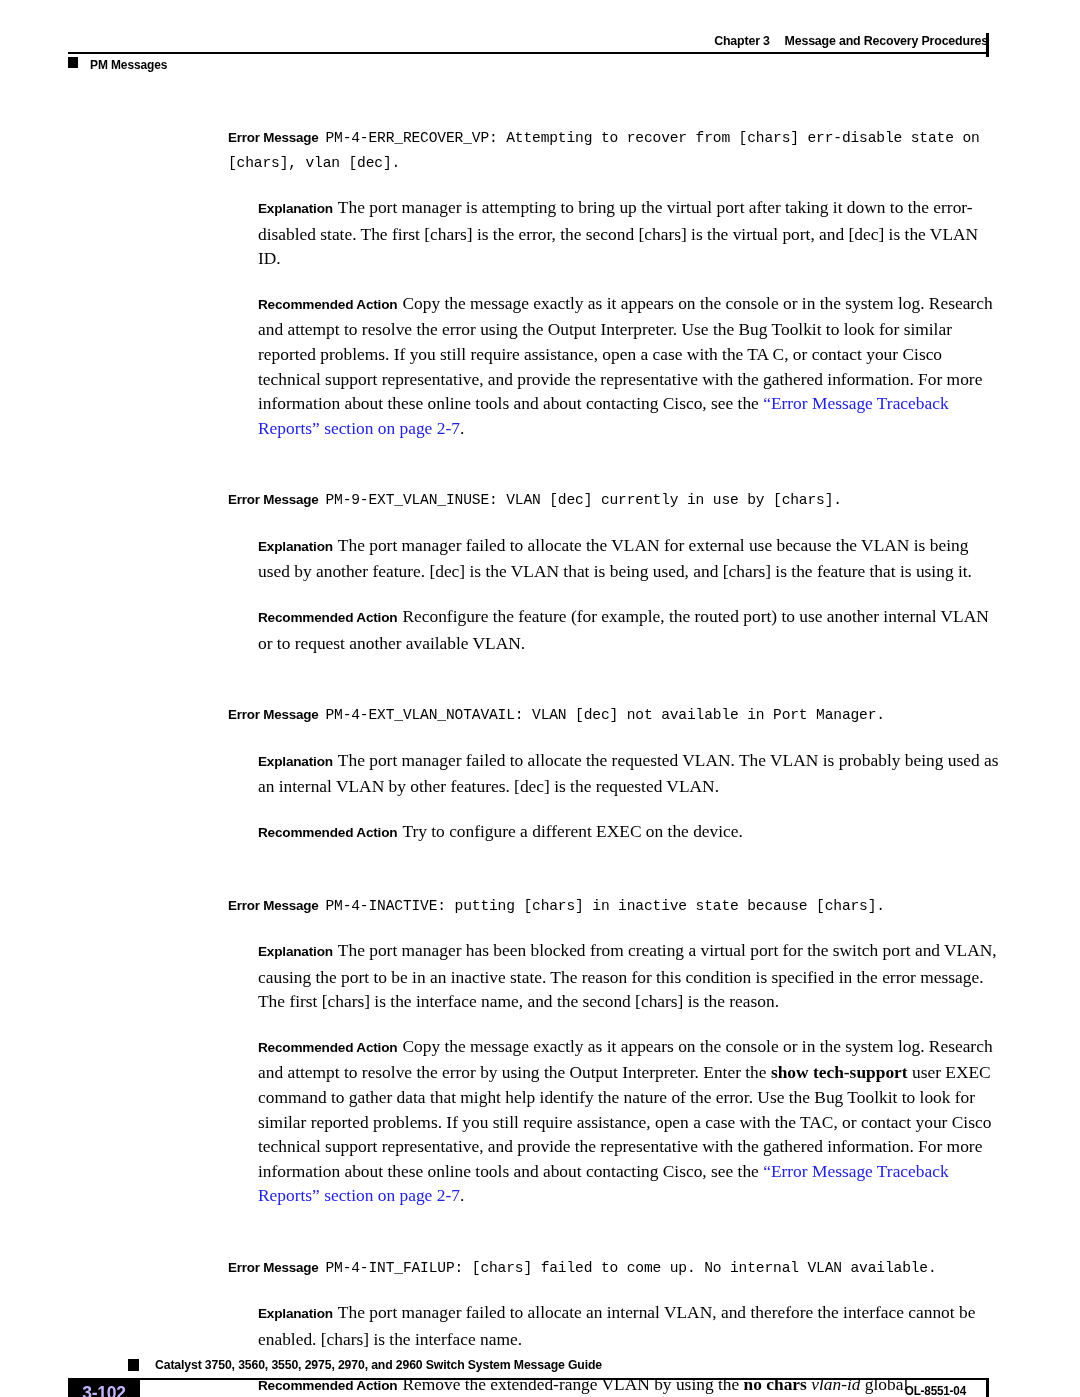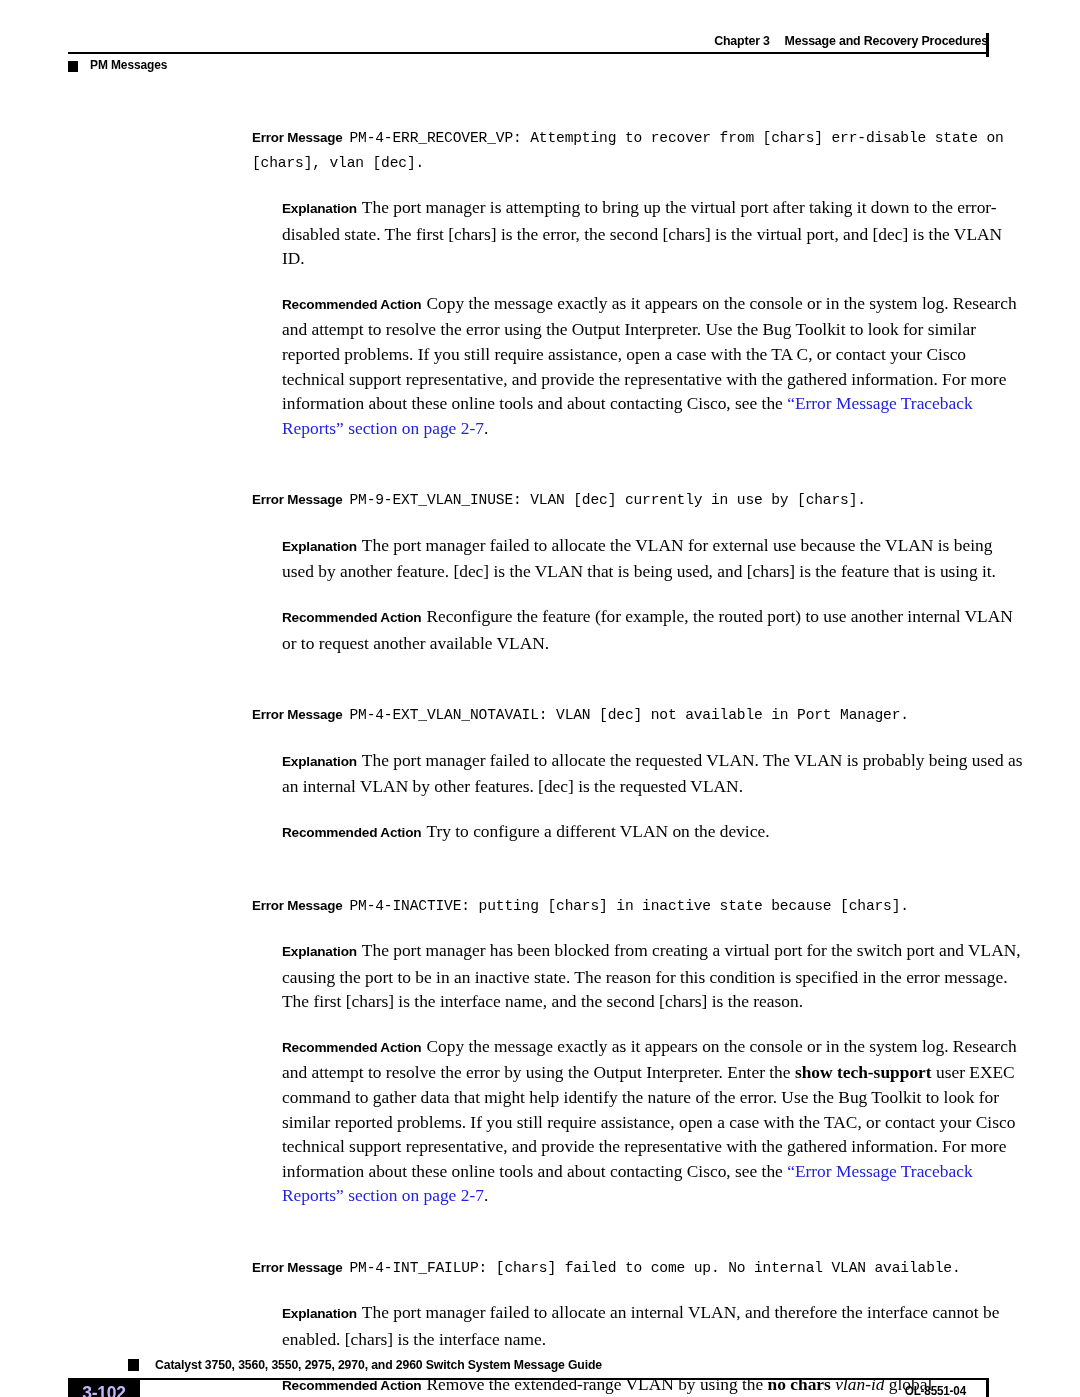--- a/index.html
+++ b/index.html
@@ -53,21 +53,21 @@
     top: 33px;
     width: 3.2px;
     height: 24px;
     background: #000000;
   }
   .header-sub {
     position: absolute;
     left: 68px;
     top: 57px;
     display: flex;
-    align-items: flex-end;
+    align-items: flex-start;
   }
   .header-sq {
     width: 10px;
     height: 11px;
     background: #000000;
     margin-right: 12px;
   }
   .header-sub-label {
     font-family: "Liberation Sans", sans-serif;
     font-weight: bold;
@@ -78,21 +78,21 @@
     white-space: nowrap;
   }
 
   
   .content {
     position: absolute;
     left: 0;
     top: 126px;
     width: 1080px;
   }
-  .msg-block { margin-bottom: 0; margin-left: 24px; }
+  .msg-block { margin-bottom: 0; }
 
   .errmsg {
     margin: 0 0 0 228px;
     width: 772px;
     font-family: "Liberation Mono", monospace;
     font-size: 14.6px;
     line-height: 24.5px;
     letter-spacing: -0.15px;
     text-indent: 0;
   }
@@ -258,21 +258,21 @@
   <div class="msg-block">
     <div class="errmsg">
       <span class="lbl">Error Message</span><span class="code">PM-4-EXT_VLAN_NOTAVAIL: VLAN [dec] not available in Port Manager.</span>
     </div>
     <div class="sp-msg-to-para"></div>
     <div class="para">
       <span class="lbl">Explanation</span><span>The port manager failed to allocate the requested VLAN. The VLAN is probably being used as an internal VLAN by other features. [dec] is the requested VLAN.</span>
     </div>
     <div class="sp-para-to-para"></div>
     <div class="para">
-      <span class="lbl">Recommended Action</span><span>Try to configure a different VLAN on the device.</span>
+      <span class="lbl">Recommended Action</span><span>Try to configure a different EXEC on the device.</span>
     </div>
   </div>
 
   <div class="sp-block"></div>
 
   <div class="msg-block">
     <div class="errmsg">
       <span class="lbl">Error Message</span><span class="code">PM-4-INACTIVE: putting [chars] in inactive state because [chars].</span>
     </div>
     <div class="sp-msg-to-para"></div>

